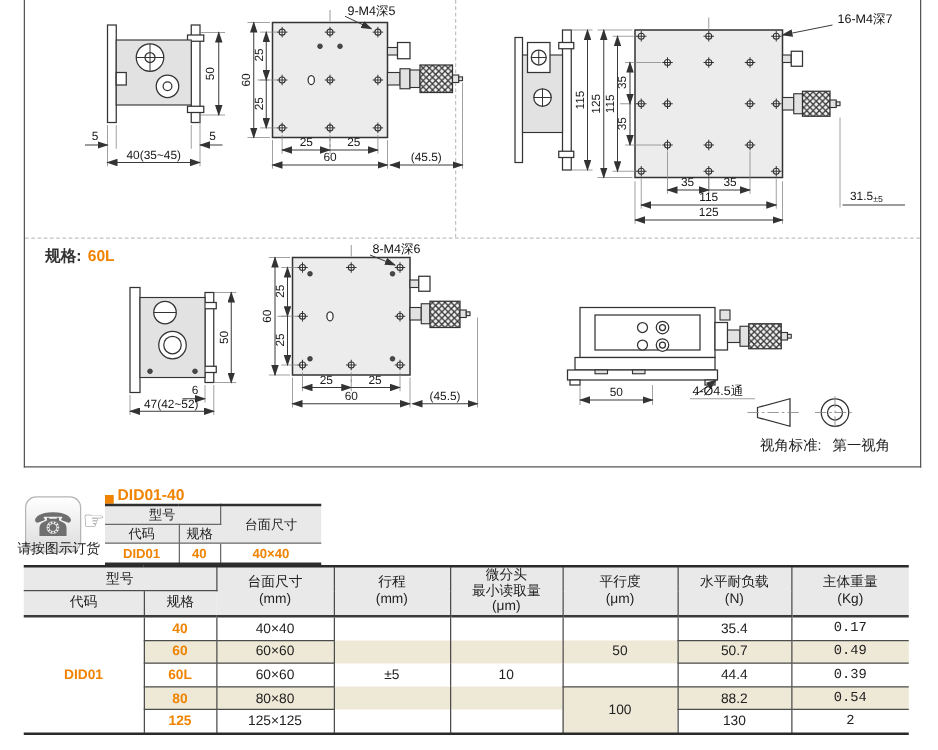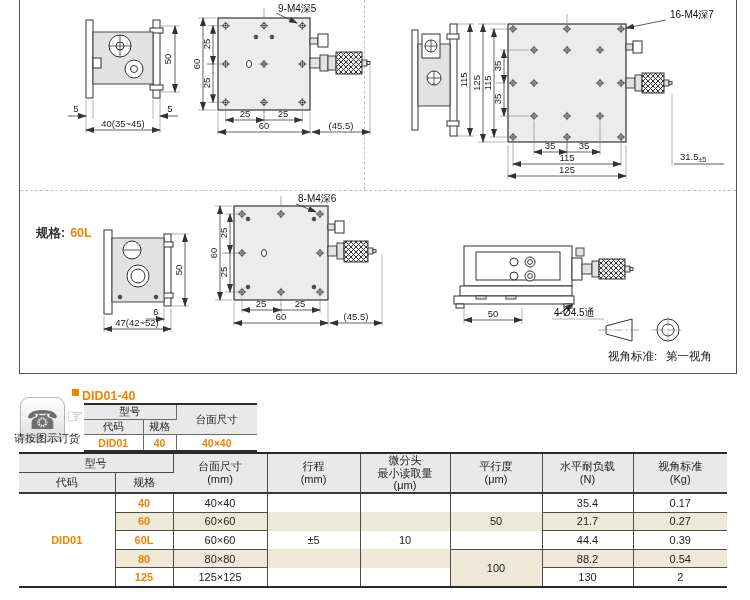--- a/index.html
+++ b/index.html
@@ -21,31 +21,31 @@
   .dim{stroke:#3a3a3a;stroke-width:0.8;fill:none;}
   .ext{stroke:#808080;stroke-width:0.6;}
   .cl{stroke:#8a8a8a;stroke-width:0.7;stroke-dasharray:9 2.5 2 2.5;fill:none;}
   .hw{fill:#fff;stroke:#333;stroke-width:0.9;}
   .hx{stroke:#333;stroke-width:0.8;}
   .dt{font:9.5px "Liberation Sans",sans-serif;fill:#1c1c1c;}
   .dts{font:7px "Liberation Sans",sans-serif;fill:#1c1c1c;}
   .tl{font:10px "Liberation Sans",sans-serif;fill:#111;}
   .vs{font:11.5px "Liberation Sans",sans-serif;fill:#222;}
 
-  .spec-heading{position:absolute;left:16px;top:197px;font-size:12.5px;font-weight:bold;color:#333;margin-top:28px;}
+  .spec-heading{position:absolute;left:16px;top:197px;font-size:12.5px;font-weight:bold;color:#333;}
   .spec-heading .val{color:#f08300;margin-left:5px;}
 
   
   .phone-box{position:absolute;left:20px;top:397px;width:43px;height:43px;border:1.5px solid #b5b5b5;
              border-radius:9px;background:linear-gradient(180deg,#ffffff,#dcdcdc);
              display:flex;align-items:center;justify-content:center;}
   .phone-glyph{font-size:26px;color:#6f6f6f;line-height:1;}
   .hand{position:absolute;left:66px;top:404px;font-size:20px;color:#8a8a8a;}
   .order-note{position:absolute;left:14px;top:431px;font-size:11px;color:#222;font-family:Liberation Mono, monospace;}
-  .order-title{position:absolute;left:72px;top:389px;display:flex;align-items:flex-start;}
+  .order-title{position:absolute;left:84px;top:389px;display:flex;align-items:flex-end;}
   .order-title .sq{width:7px;height:7px;background:#f08300;margin-right:3px;}
   .order-title .tt{font-size:12.5px;font-weight:bold;color:#f08300;}
 
   table{border-collapse:collapse;table-layout:fixed;}
   .otable{position:absolute;left:84px;top:403px;width:173px;
           border-top:2px solid #2e2e2e;border-bottom:2px solid #2e2e2e;font-size:10.5px;}
   .otable th{background:#e9e9e9;font-weight:normal;color:#222;border:1px solid #6a6a6a;
              border-left:none;padding:0;height:13px;}
   .otable td{background:#fff;color:#f08300;font-weight:bold;text-align:center;
              border:1px solid #6a6a6a;border-left:none;border-bottom:none;padding:0;height:15px;}
@@ -54,21 +54,21 @@
   
   .stable{position:absolute;left:19px;top:452px;width:708px;
           border-top:2px solid #2a2a2a;border-bottom:2px solid #2a2a2a;font-size:11px;}
   .stable th{background:#e9e9e9;font-weight:normal;color:#222;padding:0;line-height:1.15;
              border-right:1px solid #4c4c4c;}
   .stable th.hb{border-bottom:2px solid #3a3a3a;}
   .stable th.model{border-bottom:1px solid #4c4c4c;height:18px;}
   .stable th:last-child{border-right:none;}
   .stable td{text-align:center;color:#222;padding:0;height:17.6px;
              border-right:1px solid #4c4c4c;border-bottom:1px solid #4c4c4c;background:#fff;}
-  .stable td:last-child{border-right:none;}
+  .stable td:last-child{border-right:none;font-family:Liberation Mono, monospace;}
   .stable tr.beige > td{background:#eee8d6;}
   .stable tr:last-child > td{border-bottom:none;}
   .stable td.code{color:#f08300;font-weight:bold;border-bottom:none;background:#fff;}
   .stable td.spec{color:#f08300;font-weight:bold;}
   .stable td.m5{border-bottom:none;background:linear-gradient(180deg,
       #fff 0 20%, #eee8d6 20% 40%, #fff 40% 60%, #eee8d6 60% 80%, #fff 80% 100%);}
   .stable td.m3{border-bottom:1px solid #4c4c4c;background:linear-gradient(180deg,
       #fff 0 33.4%, #eee8d6 33.4% 66.8%, #fff 66.8% 100%);}
   .stable td.m2{border-bottom:none;background:linear-gradient(180deg,
       #eee8d6 0 50%, #fff 50% 100%);}
@@ -451,43 +451,43 @@
           </th>
       <th rowspan="2" class="hb">
         <div>平行度</div>
         <div>(μm)</div>
           </th>
       <th rowspan="2" class="hb">
         <div>水平耐负载</div>
         <div>(N)</div>
           </th>
       <th rowspan="2" class="hb">
-        <div>视角标准</div>
+        <div>主体重量</div>
         <div>(Kg)</div>
           </th>
     </tr>
     <tr>
       <th class="hb">代码</th>
       <th class="hb">规格</th>
     </tr>
     <tr>
       <td rowspan="5" class="code">DID01</td>
       <td class="spec">40</td>
       <td>40×40</td>
       <td rowspan="5" class="m5">±5</td>
       <td rowspan="5" class="m5">10</td>
       <td rowspan="3" class="m3">50</td>
       <td>35.4</td>
       <td>0.17</td>
     </tr>
     <tr class="beige">
       <td class="spec">60</td>
       <td>60×60</td>
-      <td>21.7</td>
-      <td>0.27</td>
+      <td>50.7</td>
+      <td>0.49</td>
     </tr>
     <tr>
       <td class="spec">60L</td>
       <td>60×60</td>
       <td>44.4</td>
       <td>0.39</td>
     </tr>
     <tr class="beige">
       <td class="spec">80</td>
       <td>80×80</td>

